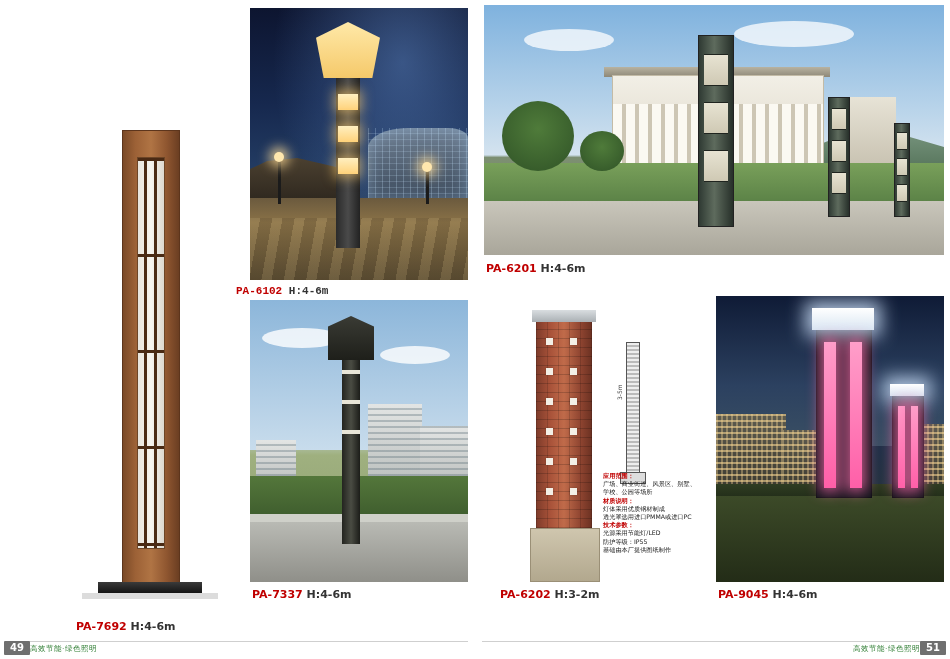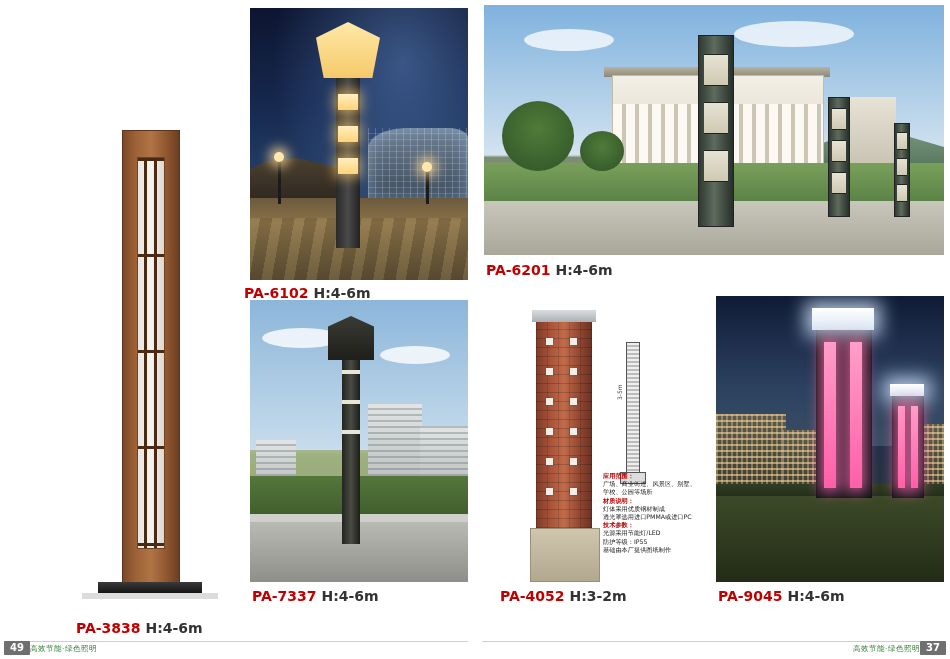--- a/index.html
+++ b/index.html
@@ -8,21 +8,21 @@
     background:#ffffff;
     font-family:"DejaVu Sans","Liberation Sans",sans-serif;
     position:relative;overflow:hidden;
   }
   .page{position:absolute;inset:0;}
 
   
   .panel{position:absolute;overflow:hidden;}
   .caption{
     position:absolute;
-    font-size:14px;font-weight:bold;color:#c00000;
+    font-size:11px;font-weight:bold;color:#c00000;
     letter-spacing:0px;white-space:nowrap;
   }
   .caption .h{color:#333333;font-weight:bold;}
 
   
   .spec{
     position:absolute;
     font-size:6.2px;line-height:8.2px;
     color:#1a1a1a;
     width:120px;
@@ -229,21 +229,21 @@
         <div class="bar" style="top:96px;"></div>
         <div class="bar" style="top:192px;"></div>
         <div class="bar" style="top:288px;"></div>
         <div class="bar" style="top:385px;"></div>
       </div>
     </div>
     <div class="base"></div>
     <div class="base2"></div>
   </div>
   <div class="caption" style="left:76px;top:620px;">
-    <span>PA-3838</span>
+    <span>PA-7692</span>
     <span class="h">H:4-6m</span>
   </div>
 
   <div class="panel p6102">
     <div class="sky"></div>
     <div class="building">
         <div class="bldgrid"></div>
       </div>
     <div class="bldg2"></div>
     <div class="ground"></div>
@@ -251,21 +251,21 @@
     <div class="pole"></div>
     <div class="lamphead"></div>
     <div class="lit" style="top:86px;"></div>
     <div class="lit" style="top:118px;"></div>
     <div class="lit" style="top:150px;"></div>
     <div class="streetlamp" style="left:28px;top:150px;height:46px;"></div>
     <div class="glow" style="left:24px;top:144px;"></div>
     <div class="streetlamp" style="left:176px;top:160px;height:36px;"></div>
     <div class="glow" style="left:172px;top:154px;"></div>
   </div>
-  <div class="caption" style="left:244px;top:285px;">
+  <div class="caption" style="left:236px;top:285px;font-family:Liberation Mono, monospace;">
     <span>PA-6102</span>
     <span class="h">H:4-6m</span>
   </div>
 
   <div class="panel p6201">
     <div class="sky"></div>
     <div class="cloud" style="left:40px;top:24px;width:90px;height:22px;"></div>
     <div class="cloud" style="left:250px;top:16px;width:120px;height:26px;"></div>
     <div class="hill"></div>
     <div class="hallroof"></div>
@@ -346,21 +346,21 @@
       <div class="win" style="left:34px;top:166px;"></div>
     </div>
     <div class="base"></div>
     <div class="draw">
       <div class="drawbody"></div>
       <div class="drawbase"></div>
       <div class="dim">3-5m</div>
     </div>
   </div>
   <div class="caption" style="left:500px;top:588px;">
-    <span>PA-4052</span>
+    <span>PA-6202</span>
     <span class="h">H:3-2m</span>
   </div>
 
   <div class="spec" id="specMid" style="left:603px;top:472px;">
     <span class="hd">应用范围：</span>
     <span class="ln">广场、商业街道、风景区、别墅、</span>
     <span class="ln">学校、公园等场所</span>
     <span class="hd">材质说明：</span>
     <span class="ln">灯体采用优质钢材制成</span>
     <span class="ln">透光罩选用进口PMMA或进口PC</span>
@@ -396,16 +396,16 @@
   </div>
   <div class="caption" style="left:718px;top:588px;">
     <span>PA-9045</span>
     <span class="h">H:4-6m</span>
   </div>
 
   <div class="footline" style="left:8px;width:460px;"></div>
   <div class="footline" style="right:8px;width:460px;"></div>
   <div class="pgnum" style="left:4px;">49</div>
   <div class="foottext" style="left:30px;">高效节能·绿色照明</div>
-  <div class="pgnum" style="right:4px;">37</div>
+  <div class="pgnum" style="right:4px;">51</div>
   <div class="foottext" style="right:30px;">高效节能·绿色照明</div>
 
 </div>
 
 </body></html>

